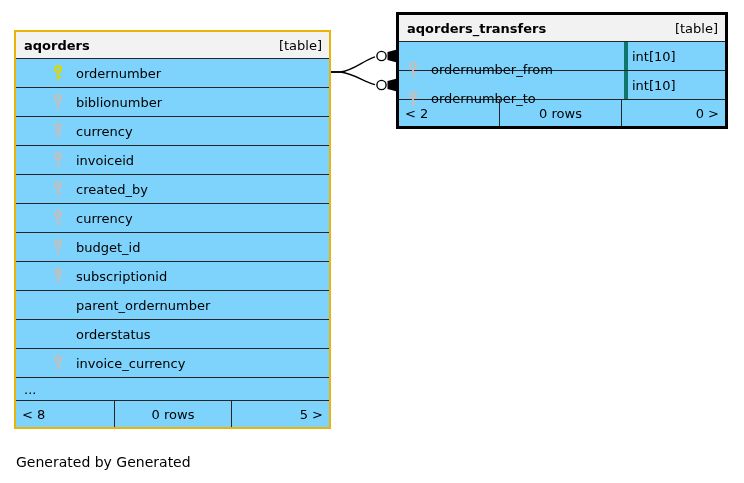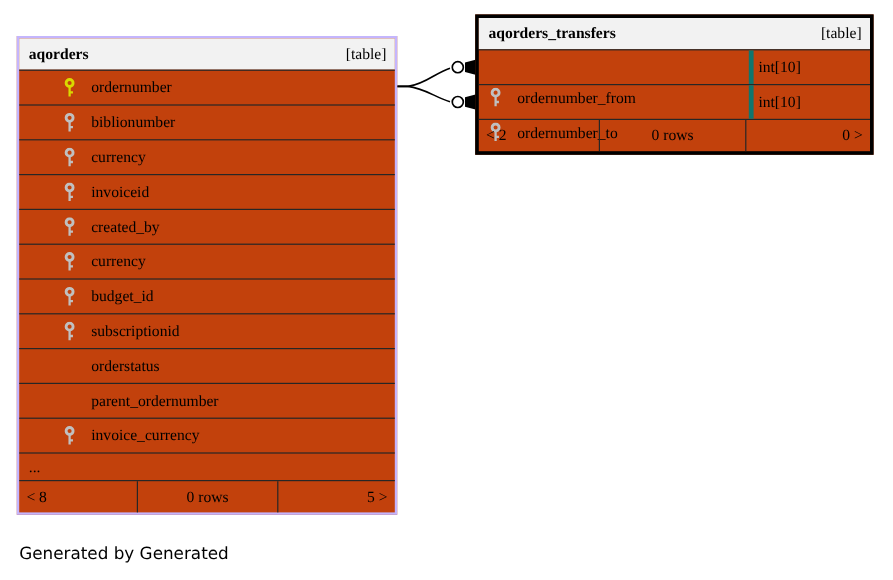--- a/index.html
+++ b/index.html
@@ -2,22 +2,22 @@
 <html><head>
 <meta charset="utf-8">
 <style>
   html,body{margin:0;padding:0;background:#fff;}
   #stage{
     position:relative;width:744px;height:483px;background:#ffffff;
     font-family:"DejaVu Sans","Liberation Sans",sans-serif;
     font-size:13px;color:#000;overflow:hidden;
   }
   
-  .etable{position:absolute;background:#c2410c;box-sizing:border-box;font-family:Liberation Serif, serif;}
-  .etable.thin{border:2px solid #c4b5fd;}
+  .etable{position:absolute;background:#7dd3fc;box-sizing:border-box;}
+  .etable.thin{border:2px solid #eab308;}
   .etable.thick{border:3px solid #000;}
   .ehead{
     display:flex;align-items:center;justify-content:space-between;
     height:26px;background:#f2f2f2;padding:0 7px 0 8px;box-sizing:border-box;
   }
   .ehead .title{font-weight:bold;}
   .erow{
     display:flex;align-items:center;height:29px;
     border-top:1px solid #262626;box-sizing:border-box;
   }
@@ -34,21 +34,21 @@
   .pager .cell{display:flex;align-items:center;box-sizing:border-box;}
   .pager .cell + .cell{border-left:1px solid #262626;}
   .pager .prev{padding-left:6px;justify-content:flex-start;}
   .pager .rows{justify-content:center;}
   .pager .next{padding-right:6px;justify-content:flex-end;}
   
   .lp .prev{width:98px;}
   .lp .rows{width:117px;}
   .lp .next{flex:1;}
   
-  .r-namecell{display:flex;align-items:flex-end;width:208px;box-sizing:border-box;padding-left:9px;height:100%;margin-top:39px;}
+  .r-namecell{display:flex;align-items:flex-start;width:208px;box-sizing:border-box;padding-left:9px;height:100%;margin-top:39px;}
   .r-typecell{display:flex;align-items:center;flex:1;border-left:4px solid #0f766e;padding-left:4px;height:100%;box-sizing:border-box;margin-left:17px;}
   .rp .prev{width:100px;}
   .rp .rows{width:122px;}
   .rp .next{flex:1;}
   
   #edges{position:absolute;left:0;top:0;pointer-events:none;}
   
   #note{position:absolute;left:16px;top:454px;font-size:14px;}
 </style>
 </head>
@@ -159,27 +159,27 @@
               <circle cx="5" cy="4.2" r="2.9" stroke-width="2.4"></circle>
               <path d="M5 7 L5 15.5 M5 12 L7.8 12" stroke-width="1.9"></path>
             </svg>
           </span>
       <span>subscriptionid</span>
         </span>
     </div>
     <div class="erow">
       <span class="lead">
           <span class="kslot"></span>
+      <span>parent_ordernumber</span>
+        </span>
+    </div>
+    <div class="erow">
+      <span class="lead">
+          <span class="kslot"></span>
       <span>orderstatus</span>
-        </span>
-    </div>
-    <div class="erow">
-      <span class="lead">
-          <span class="kslot"></span>
-      <span>parent_ordernumber</span>
         </span>
     </div>
     <div class="erow">
       <span class="lead">
           <span class="kslot">
             <svg width="10" height="17" viewBox="0 0 10 17" class="key-fk" fill="none">
               <circle cx="5" cy="4.2" r="2.9" stroke-width="2.4"></circle>
               <path d="M5 7 L5 15.5 M5 12 L7.8 12" stroke-width="1.9"></path>
             </svg>
           </span>

